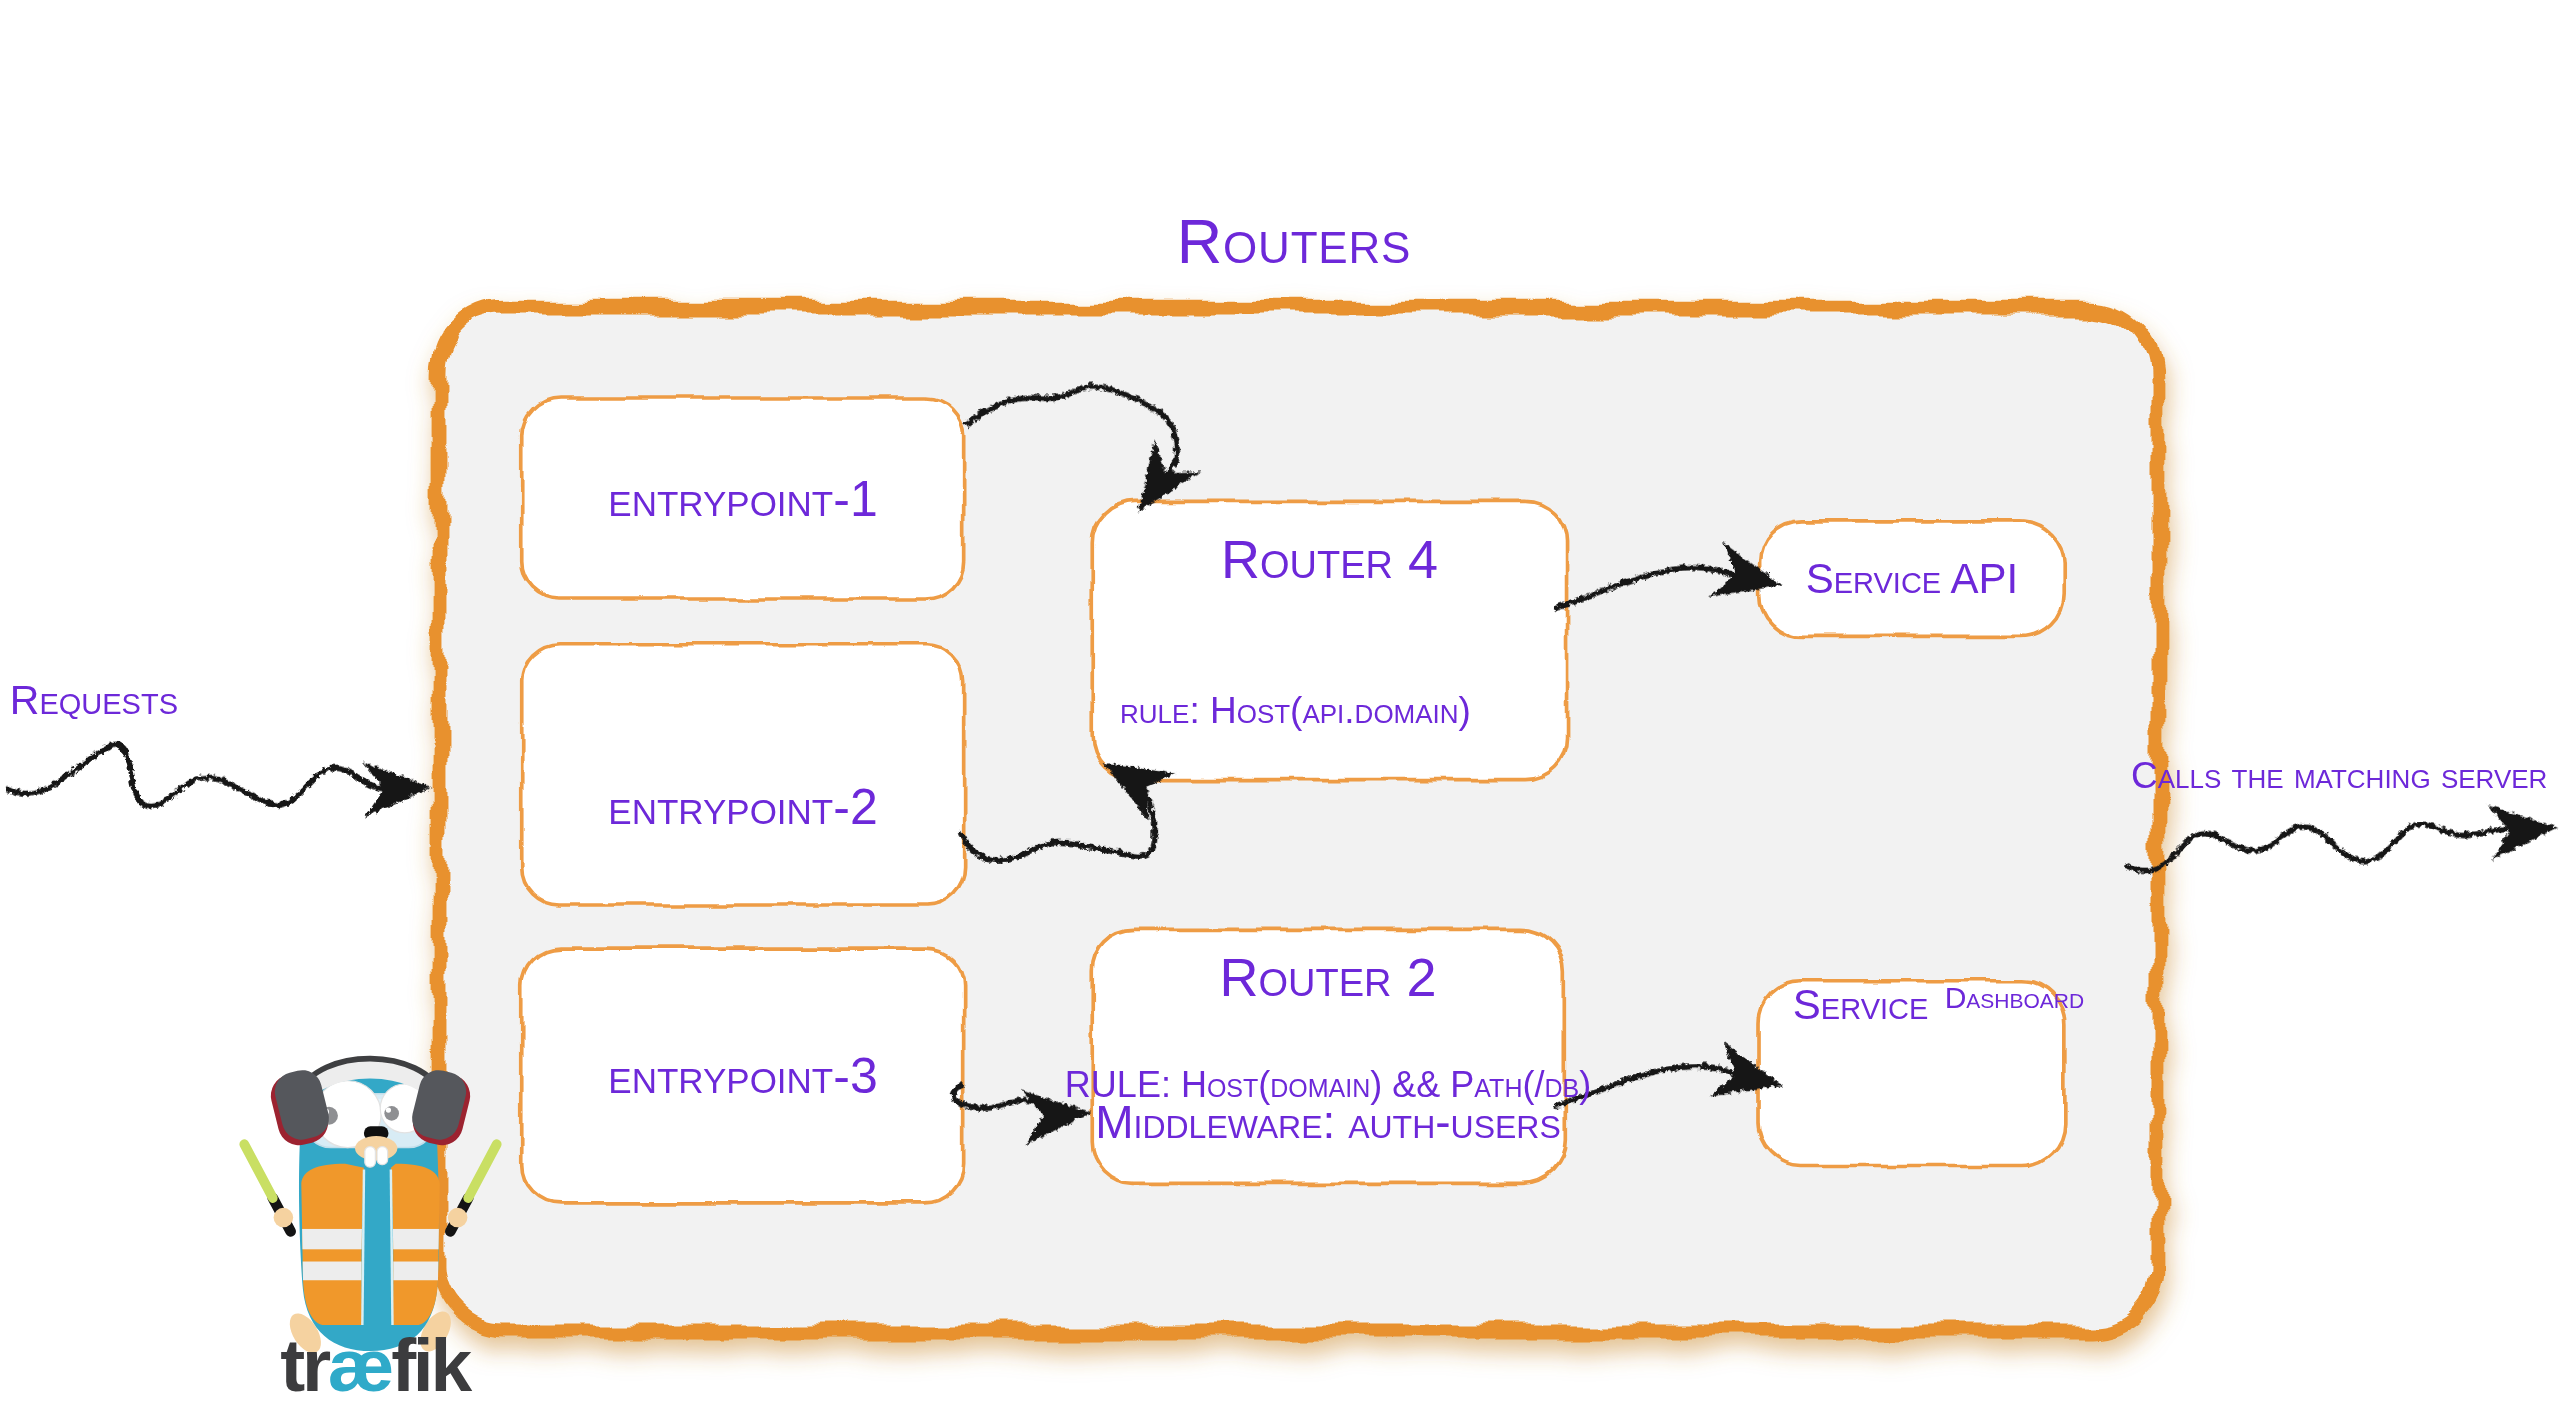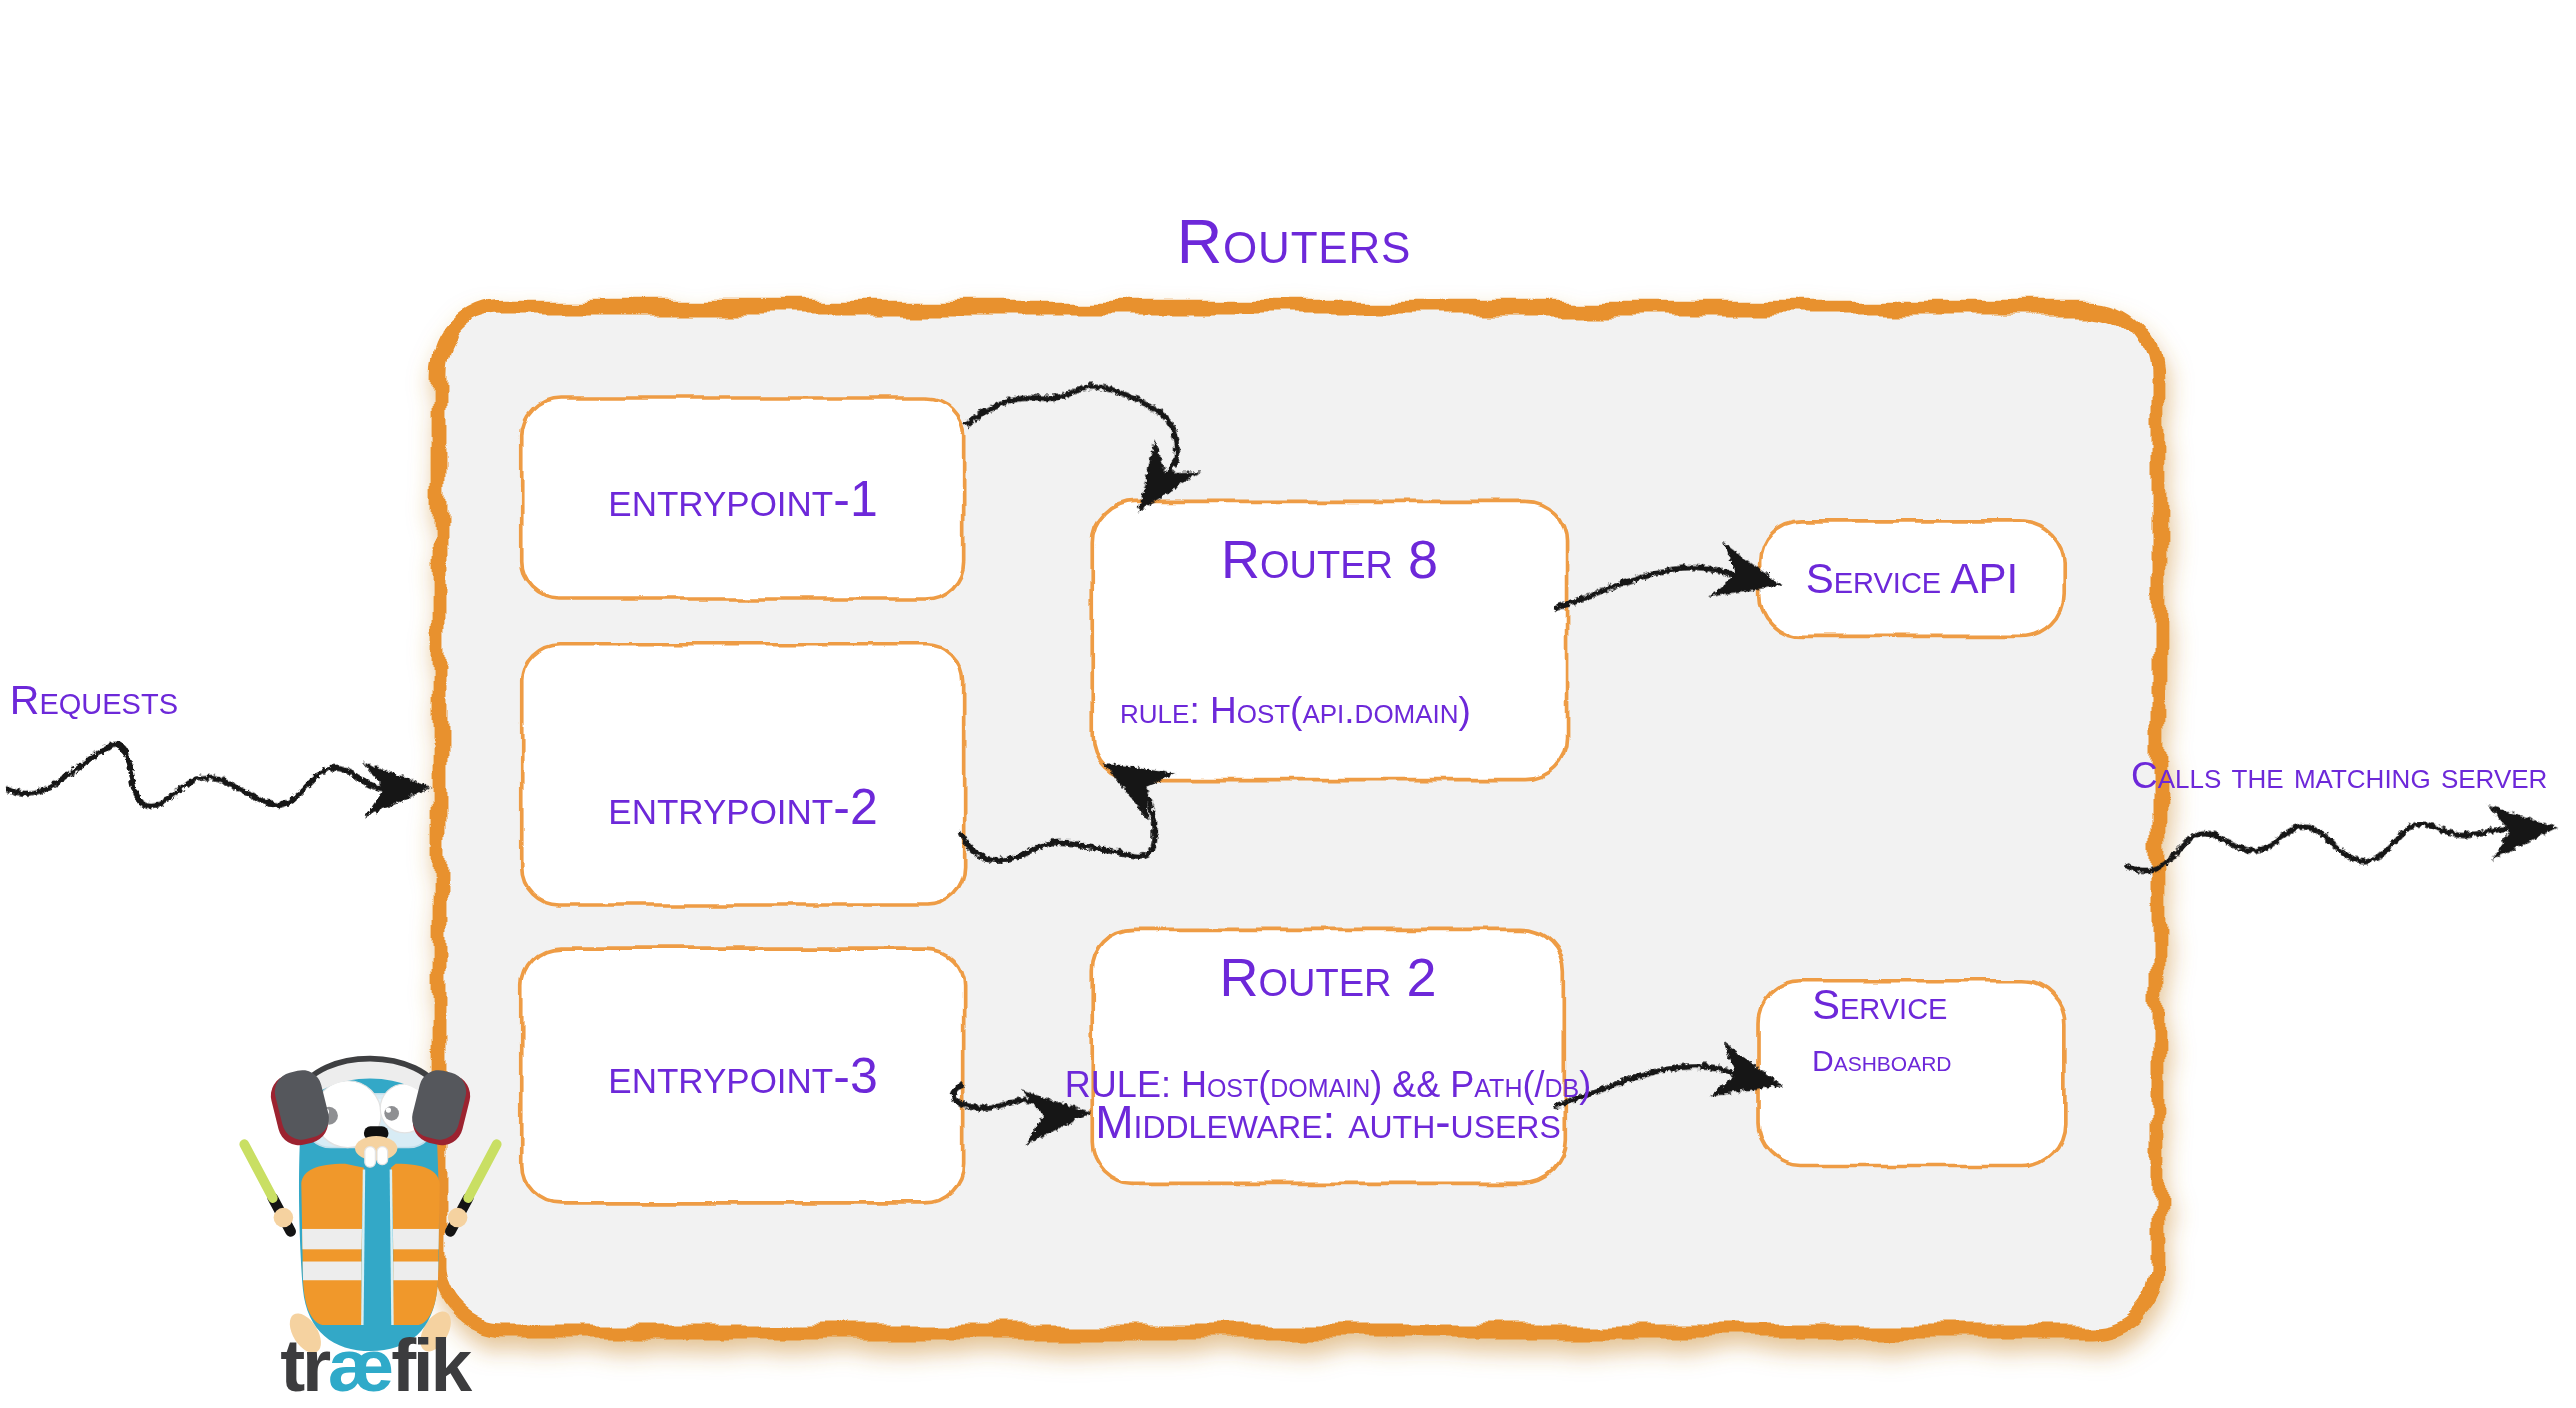--- a/index.html
+++ b/index.html
@@ -10,21 +10,21 @@
   #art,#mascot{position:absolute;left:0;top:0;}
   #mascot{left:228px;top:1035px;}
   .label{
     position:absolute;font-variant:small-caps;color:#6d28d9;
     display:flex;align-items:center;justify-content:center;
     text-align:center;line-height:1.12;white-space:nowrap;
     font-family:"Liberation Sans",sans-serif;
   }
   .label.left-align{justify-content:flex-start;text-align:left;}
   #service-dashboard-label{
-    position:absolute;display:flex;flex-direction:column;justify-content:flex-start;
+    position:absolute;display:flex;flex-direction:row;justify-content:center;
     align-items:flex-start;gap:16.3px;
   }
   #service-dashboard-label .label{position:static;display:block;}
   #wordmark{
     position:absolute;left:236px;top:1328px;width:277px;text-align:center;
     font-family:"Liberation Sans",sans-serif;font-weight:bold;font-size:75px;
     letter-spacing:-3.3px;color:#3C3C3E;line-height:1;
   }
   #wordmark .ae{color:#2FAAC9;}
 </style>
@@ -96,21 +96,21 @@
       </g>
     </g>
   </svg>
 
   <div class="label" style="left:1070px;top:202px;width:448px;height:78px;font-size:63px;letter-spacing:0.8px;">Routers</div>
 
   <div class="label" style="left:522px;top:398px;width:442px;height:201px;font-size:50px;">entrypoint-1</div>
   <div class="label" style="left:522px;top:676px;width:442px;height:261px;font-size:50px;">entrypoint-2</div>
   <div class="label" style="left:522px;top:948px;width:442px;height:255px;font-size:50px;">entrypoint-3</div>
 
-  <div class="label" style="left:1092px;top:523px;width:475px;height:73px;font-size:54px;">Router 8</div>
+  <div class="label" style="left:1092px;top:523px;width:475px;height:73px;font-size:54px;">Router 4</div>
   <div class="label" style="left:1058px;top:674px;width:475px;height:73px;font-size:37px;">rule: Host(api.domain)</div>
 
   <div class="label" style="left:1092px;top:942px;width:472px;height:70px;font-size:54px;">Router 2</div>
   <div class="label" style="left:1092px;top:1024px;width:472px;height:50px;font-size:36px;margin-top:36px;">RULE: Host(domain) &amp;&amp; Path(/db)</div>
   <div class="label" style="left:1092px;top:1089px;width:472px;height:67px;font-size:46px;">Middleware: auth-users</div>
 
   <div class="label" style="left:1760px;top:521px;width:304px;height:116px;font-size:42px;">Service API</div>
 
   <div id="service-dashboard-label" style="left:1758px;top:981px;width:307px;height:185px;padding-left:54px;box-sizing:border-box;">
     <div class="label" style="font-size:42px;">Service</div>

